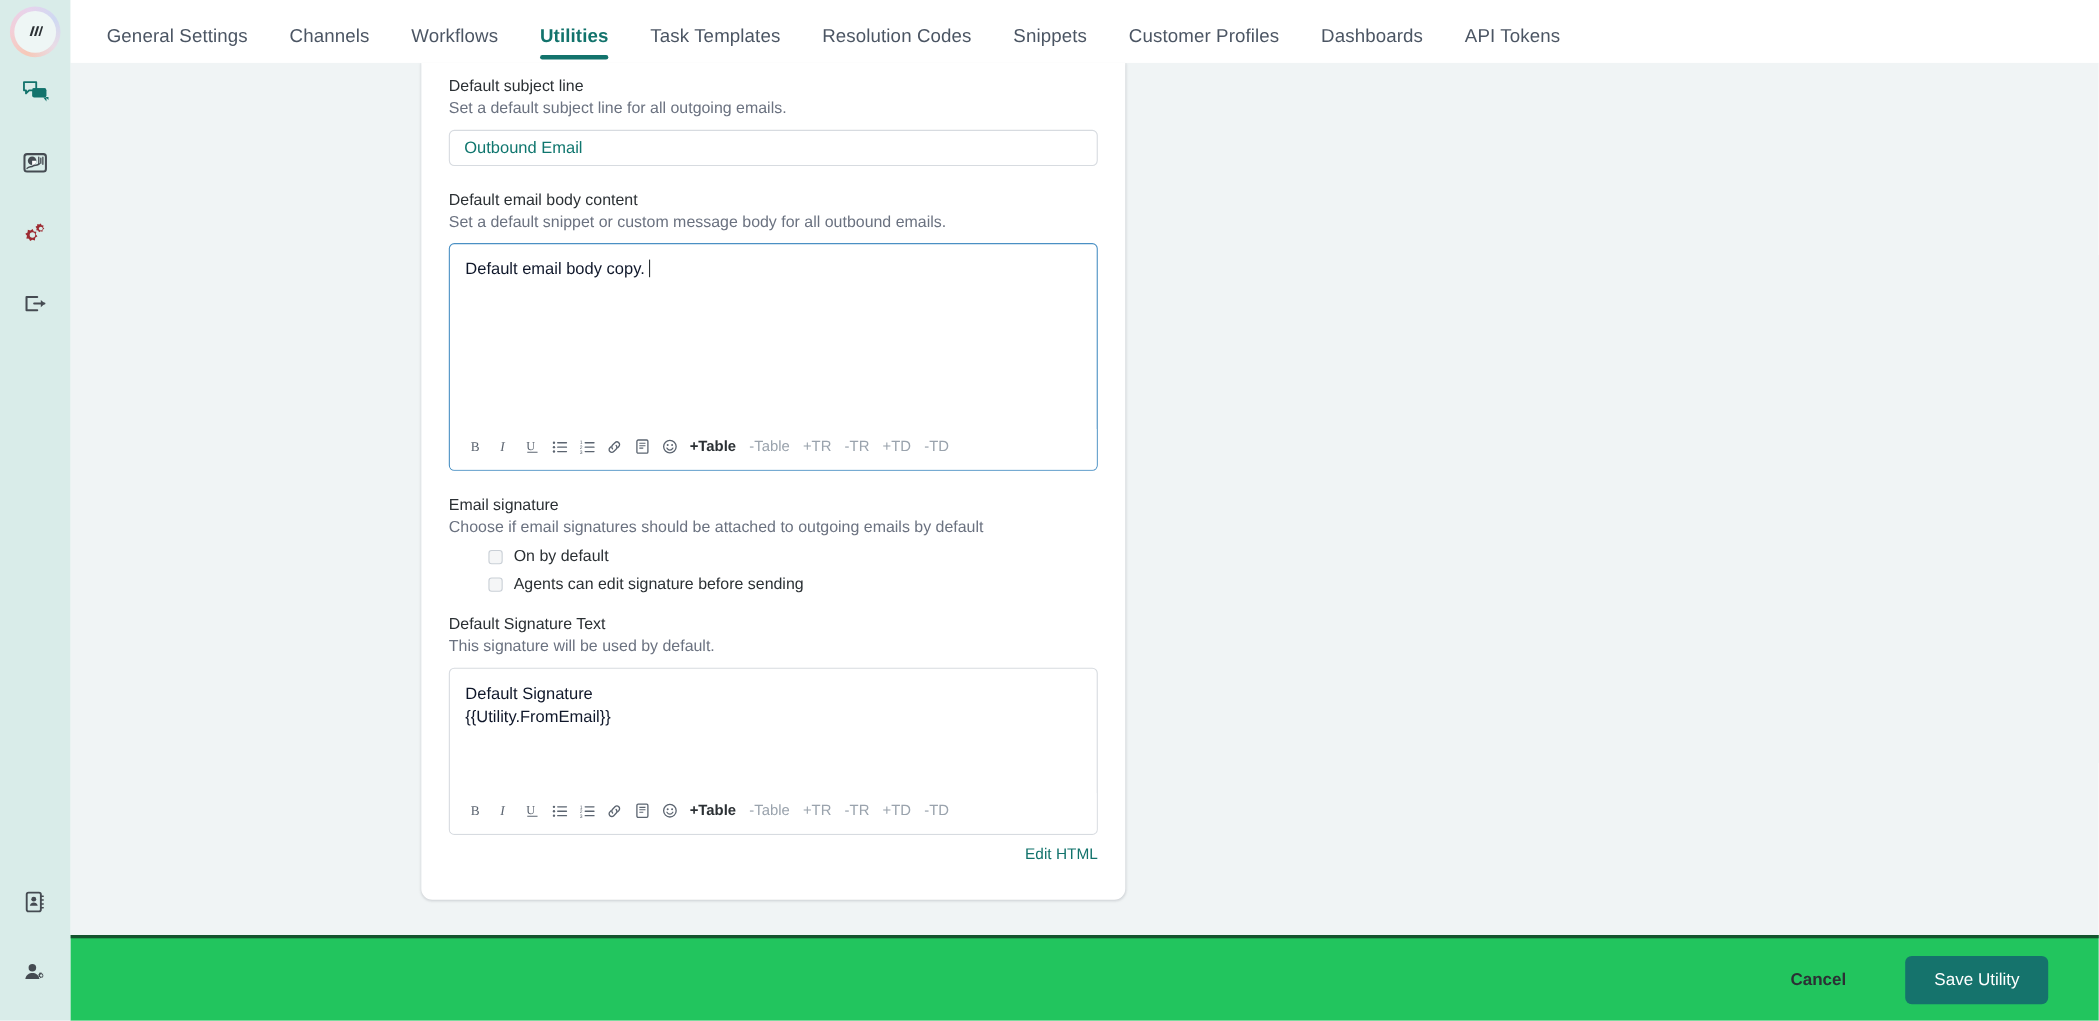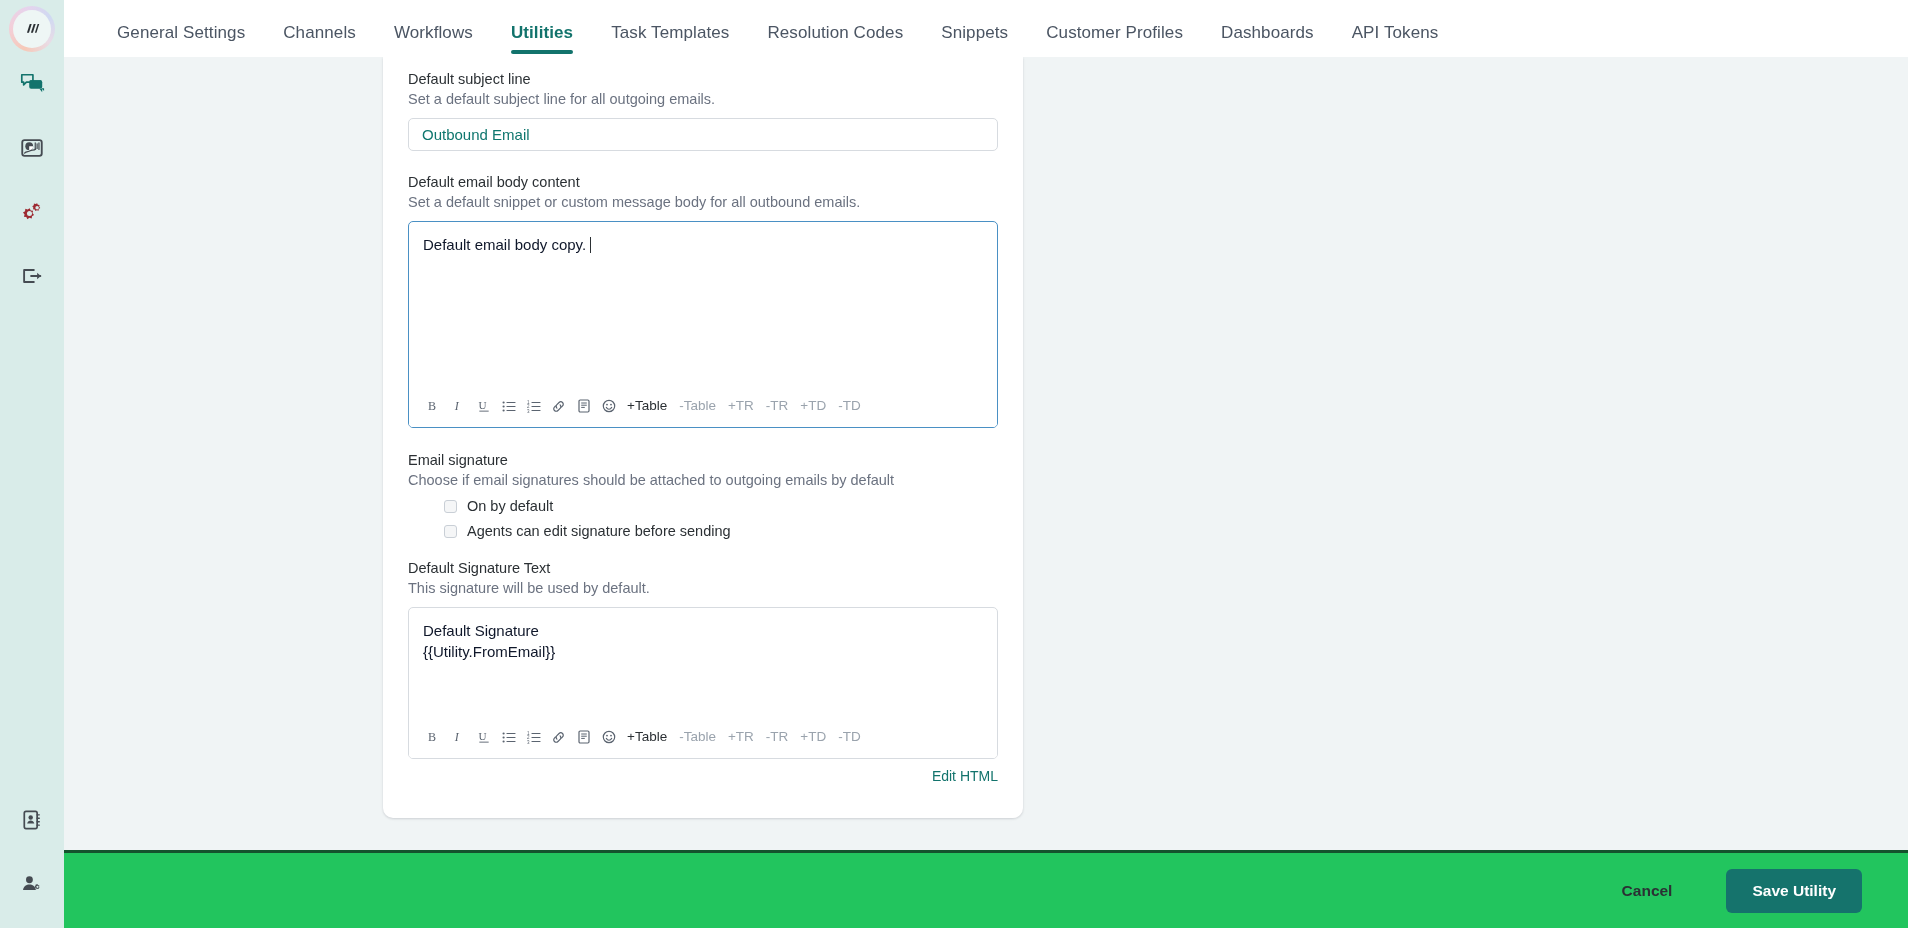--- a/index.html
+++ b/index.html
@@ -45,21 +45,21 @@
   .rail-bottom { position: absolute; bottom: 12px; left: 0; width: 64px; }
 
   
   .right { flex: 1 1 auto; display: flex; flex-direction: column; height: 928px; position: relative; }
 
   .topnav {
     height: 57px;
     background: #ffffff;
     display: flex;
     align-items: flex-start;
-    padding-left: 34px;
+    padding-left: 14px;
     flex: 0 0 57px;
     position: relative;
     z-index: 4;
   }
   .tab {
     position: relative;
     padding: 24px 19px 0 19px;
     font-size: 17px;
     color: #4b5563;
     cursor: pointer;
@@ -165,21 +165,21 @@
     color: #5b6470;
   }
   .tb-txt {
     font-size: 13.5px;
     color: #9aa3ad;
     padding: 0 6px;
     cursor: pointer;
     white-space: nowrap;
     line-height: 24px;
   }
-  .tb-txt.strong { color: #2b3034; font-weight: normal; }
+  .tb-txt.strong { color: #2b3034; font-weight: bold; }
 
   
   .cb-row { display: flex; align-items: center; height: 24px; margin-bottom: 1px; cursor: pointer; padding-left: 36px; }
   .cb {
     width: 13px; height: 13px;
     border: 1px solid #c9cfd6;
     border-radius: 3px;
     background: #f5f6f7;
     margin-right: 10px;
     flex: 0 0 13px;
@@ -213,21 +213,21 @@
     font-weight: bold;
     color: #2b3034;
     background: transparent;
     border: none;
     padding: 12px 24px;
     cursor: pointer;
     font-family: "Liberation Sans", sans-serif;
   }
   .btn-save {
     font-size: 15.5px;
-    font-weight: bold;
+    font-weight: normal;
     color: #ffffff;
     background: #15736c;
     border: none;
     border-radius: 6px;
     padding: 13px 26px;
     margin-left: 14px;
     cursor: pointer;
     font-family: "Liberation Sans", sans-serif;
   }
 </style>

